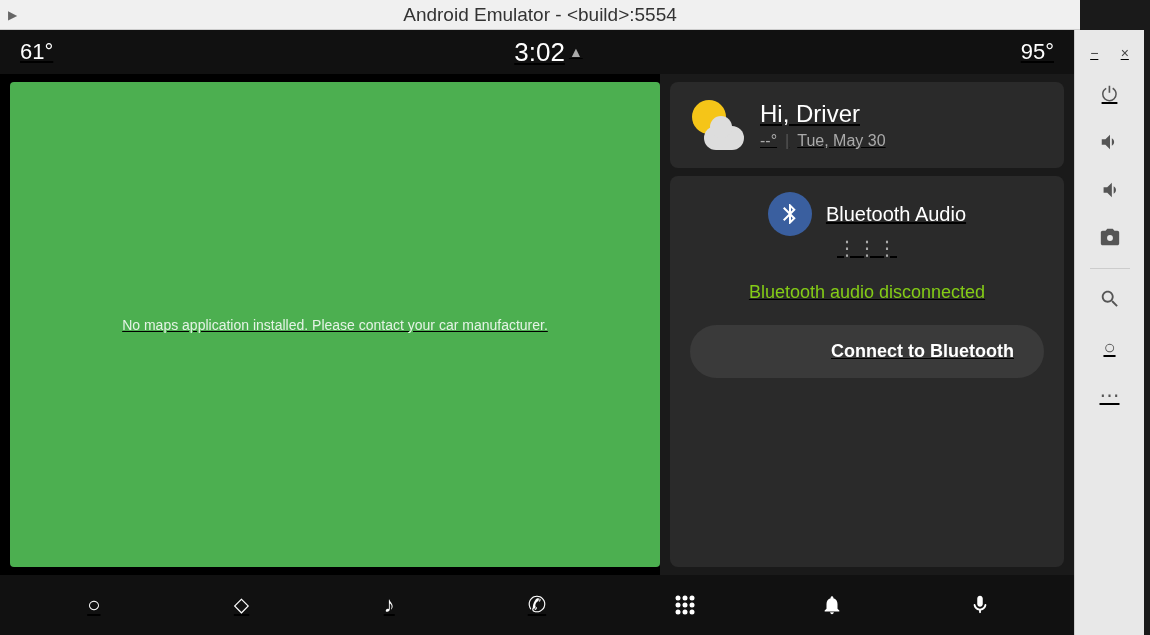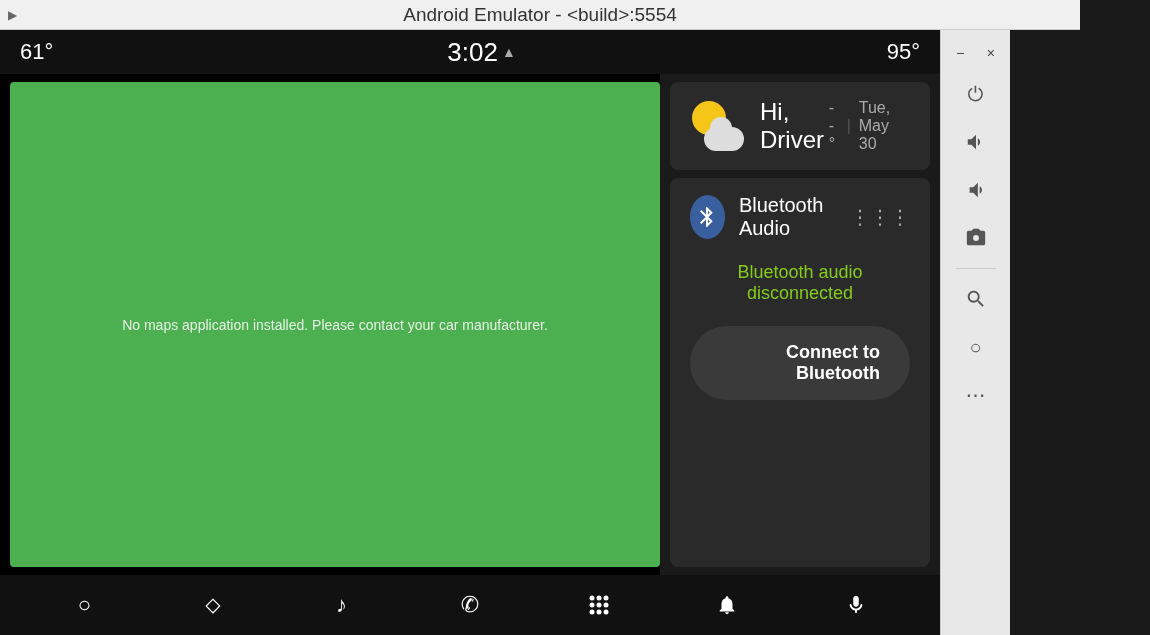--- a/index.html
+++ b/index.html
@@ -30,23 +30,24 @@
     #title-bar-icon {
       position: absolute;
       left: 8px;
       font-size: 12px;
       color: #666;
     }
 
     
     #emulator-wrapper {
       display: flex;
-      width: 1010px;
+      width: 1144px;
       height: 605px;
       position: relative;
+      text-decoration: underline;
     }
 
     
     #emulator-screen {
       width: 1080px;
       height: 605px;
       background: #000;
       display: flex;
       flex-direction: column;
     }
@@ -151,21 +152,21 @@
       width: 22px;
       height: 22px;
       background: #ddd;
       border-radius: 50%;
       position: absolute;
       top: -10px;
       left: 6px;
     }
     #greeting-text {
       display: flex;
-      flex-direction: row;
+      flex-direction: column;
       gap: 4px;
     }
     #greeting-name {
       color: #fff;
       font-size: 24px;
       font-weight: 500;
     }
     #greeting-weather {
       color: #aaa;
       font-size: 16px;
@@ -183,21 +184,21 @@
       border-radius: 8px;
       padding: 16px 20px;
       display: flex;
       flex-direction: column;
       gap: 14px;
       flex: 1;
     }
     #bt-header {
       display: flex;
       align-items: center;
-      justify-content: space-between;
+      flex-direction: column;
     }
     #bt-title-row {
       display: flex;
       align-items: center;
       gap: 14px;
     }
     #bt-icon-circle {
       width: 44px;
       height: 44px;
       background: #3a5f9f;

